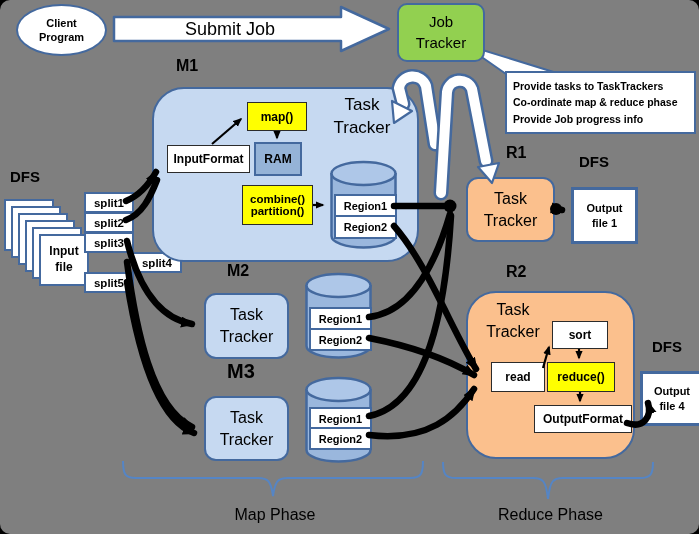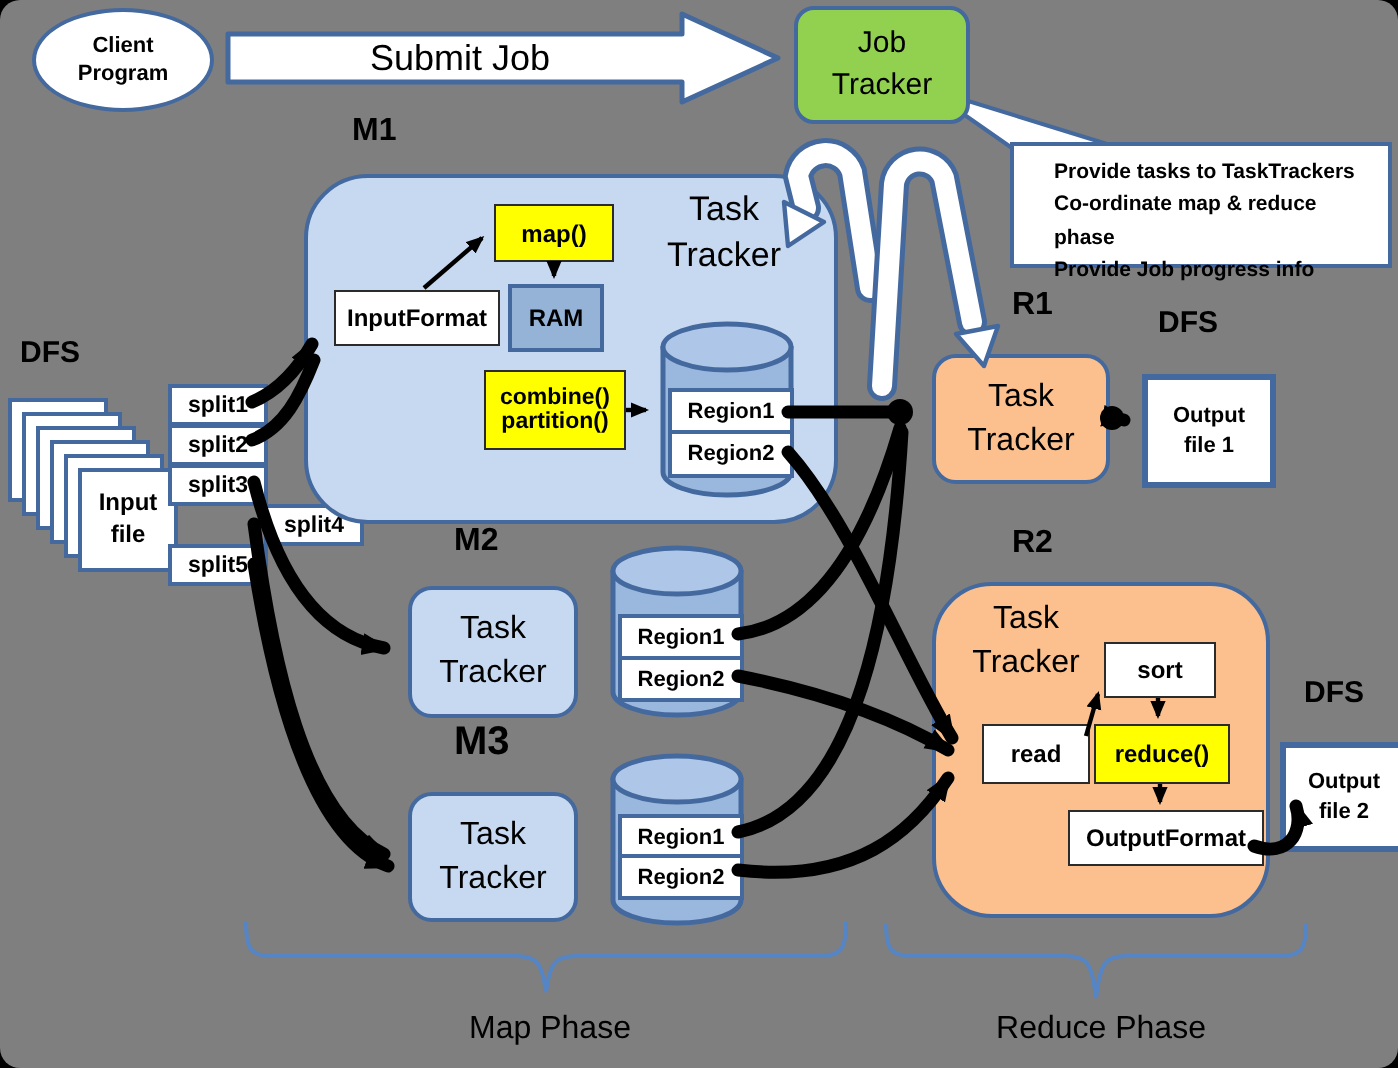--- a/index.html
+++ b/index.html
@@ -120,21 +120,21 @@
     <div>Task</div>
     <div>Tracker</div>
   </div>
   <div class="abs plainbox ctr fnlbl" style="left:552px;top:321px;width:54px;height:26px;">sort</div>
   <div class="abs plainbox ctr fnlbl" style="left:491px;top:362px;width:52px;height:28px;">read</div>
   <div class="abs fnbox ctr fnlbl" style="left:547px;top:362px;width:66px;height:28px;">reduce()</div>
   <div class="abs plainbox ctr fnlbl" style="left:534px;top:405px;width:96px;height:26px;">OutputFormat</div>
   <div class="abs dfs" style="left:652px;top:338px;">DFS</div>
   <div class="abs thickwhite ctr col" style="left:640px;top:371px;width:58px;height:49px;">
     <div class="small-bold">Output</div>
-    <div class="small-bold">file 2</div>
+    <div class="small-bold">file 4</div>
   </div>
 
   <div class="abs phase" style="left:210px;top:506px;width:130px;text-align:center;">Map Phase</div>
   <div class="abs phase" style="left:483px;top:506px;width:135px;text-align:center;">Reduce Phase</div>
 
   <svg id="overlay" width="699" height="534" viewBox="0 0 699 534">
     <defs>
       <marker id="arrowB" markerUnits="userSpaceOnUse" markerWidth="18" markerHeight="14" refX="11" refY="5.5" orient="auto">
         <path d="M0,0 L14,5.5 L0,11 Z" fill="#000"></path>
       </marker>
@@ -192,19 +192,19 @@
     </g>
   </svg>
 
   <div class="abs" style="left:130px;top:19px;width:200px;text-align:center;font-size:18px;z-index:12;">Submit Job</div>
 
   <div class="abs ctr col z20" style="left:397px;top:3px;width:84px;height:55px;background:#92d050;border:2.5px solid #44699e;border-radius:10px;font-size:15px;line-height:1.35;">
     <div>Job</div>
     <div>Tracker</div>
   </div>
 
-  <div class="abs z20" style="left:505px;top:71px;width:191px;height:63px;background:#fff;border:2px solid #44699e;box-sizing:border-box;padding:5px 4px 0 20px;">
+  <div class="abs z20" style="left:505px;top:71px;width:191px;height:63px;background:#fff;border:2px solid #44699e;box-sizing:border-box;padding:5px 4px 0 6px;">
     <div style="font-weight:bold;font-size:10.5px;line-height:1.55;">Provide tasks to TaskTrackers</div>
     <div style="font-weight:bold;font-size:10.5px;line-height:1.55;">Co-ordinate map &amp; reduce phase</div>
     <div style="font-weight:bold;font-size:10.5px;line-height:1.55;">Provide Job progress info</div>
   </div>
 
 </div>
 
 </body></html>

